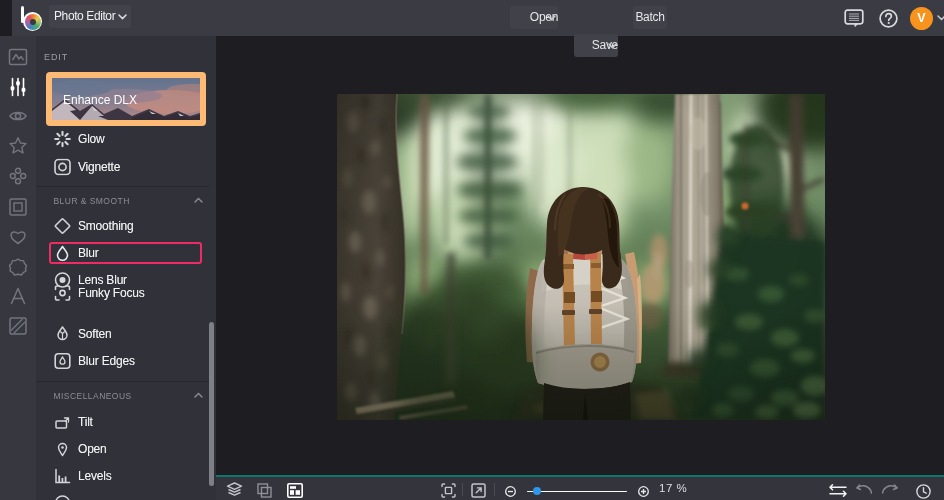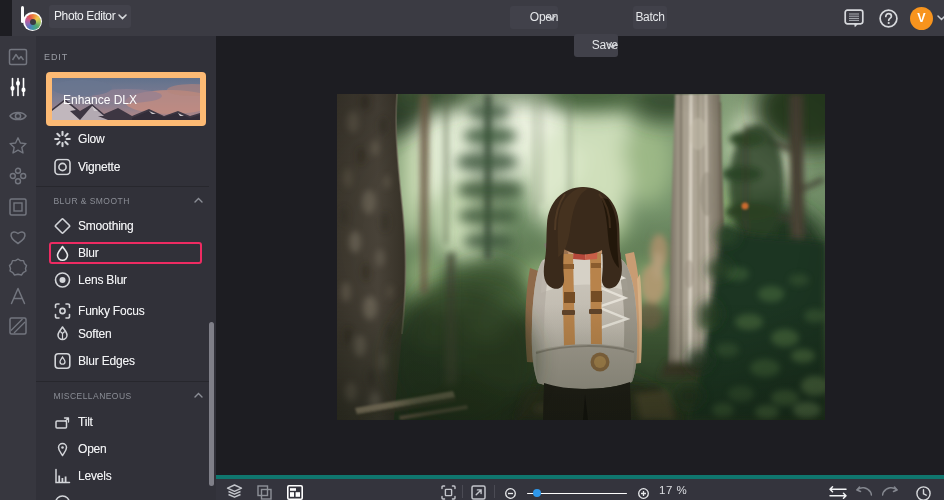--- a/index.html
+++ b/index.html
@@ -29,21 +29,21 @@
   .mi svg { position:absolute; left:18px; top:50%; transform:translateY(-50%); }
   .sech { position:absolute; left:17.5px; font-size:8.5px; font-weight:normal; letter-spacing:.45px; color:#8b8e96; }
   #blurbox { position:absolute; left:12.5px; top:206px; width:153px; height:22px; border:2px solid #ee2b62; border-radius:3px; }
   #scrollthumb { position:absolute; left:209px; top:322px; width:5px; height:164px; background:#7f7f88; border-radius:2.5px; z-index:6;}
 
   
   #canvas { position:absolute; left:216px; top:36px; width:728px; height:439px; background:#1d1d22; }
   #photo { position:absolute; left:121px; top:58px; width:488px; height:326px; }
 
   
-  #bottombar { position:absolute; left:216px; top:475px; width:728px; height:25px; background:#34343d; border-top:4px solid #0f766e; z-index:5; }
+  #bottombar { position:absolute; left:216px; top:475px; width:728px; height:25px; background:#34343d; border-top:2px solid #0f766e; z-index:5; }
   .bicon { position:absolute; }
   #pct { position:absolute; left:443px; top:5px; font-size:11.5px; color:#dddfe3; letter-spacing:.5px; }
 </style>
 </head>
 <body>
 <div id="page">
 
   <div id="topbar">
 
     <div class="abs" style="left:9px; top:6px; width:3px; height:17px; background:#fdfdfd; border-radius:1.5px;"></div>
@@ -216,21 +216,21 @@
       </div>
 
       <div class="mi" style="top:230.5px;">
         <svg width="17" height="17" viewBox="0 0 17 17">
           <circle cx="8.5" cy="8.5" r="7" fill="none" stroke="#d3d5d9" stroke-width="1.6"></circle>
           <circle cx="8.5" cy="8.5" r="3" fill="#d3d5d9"></circle>
         </svg>
         <span class="txt">Lens Blur</span>
       </div>
 
-      <div class="mi" style="top:261px;">
+      <div class="mi" style="top:243px;">
         <svg width="17" height="17" viewBox="0 0 17 17">
           <g fill="none" stroke="#d3d5d9" stroke-width="1.6" stroke-linecap="round">
             <path d="M1.5 5 V3 A1.5 1.5 0 0 1 3 1.5 H5"></path>
             <path d="M12 1.5 H14 A1.5 1.5 0 0 1 15.5 3 V5"></path>
             <path d="M15.5 12 V14 A1.5 1.5 0 0 1 14 15.5 H12"></path>
             <path d="M5 15.5 H3 A1.5 1.5 0 0 1 1.5 14 V12"></path>
           </g>
           <circle cx="8.5" cy="8.5" r="2.6" fill="none" stroke="#d3d5d9" stroke-width="1.6"></circle>
         </svg>
         <span class="txt">Funky Focus</span>

